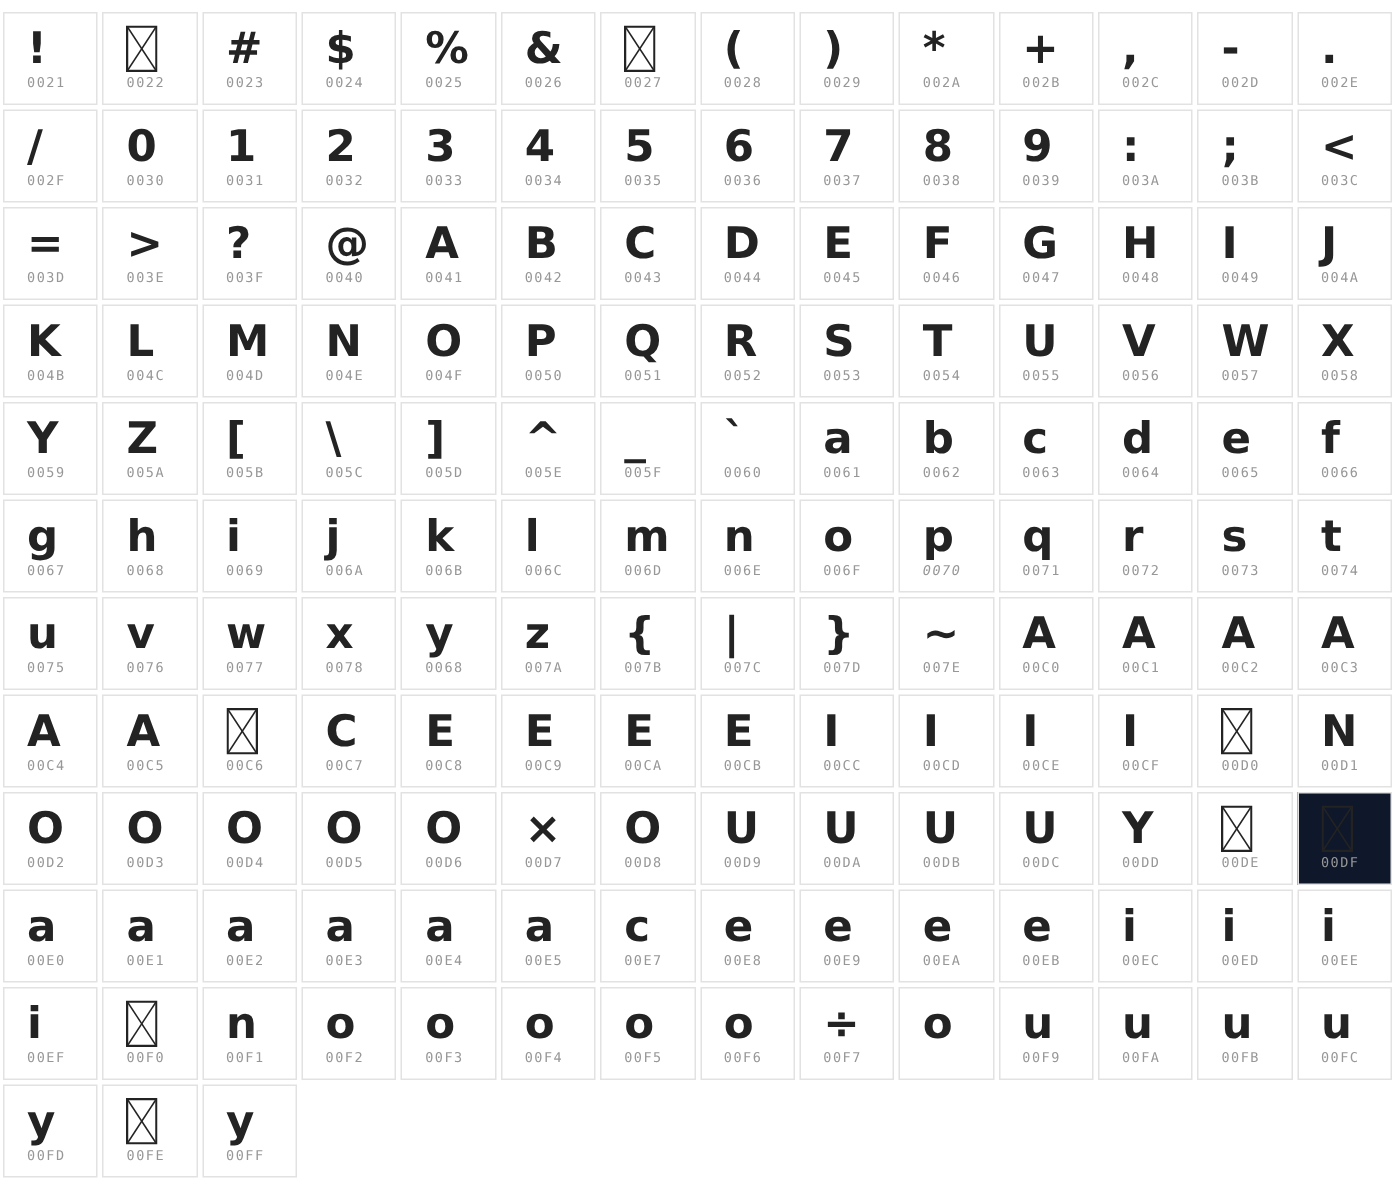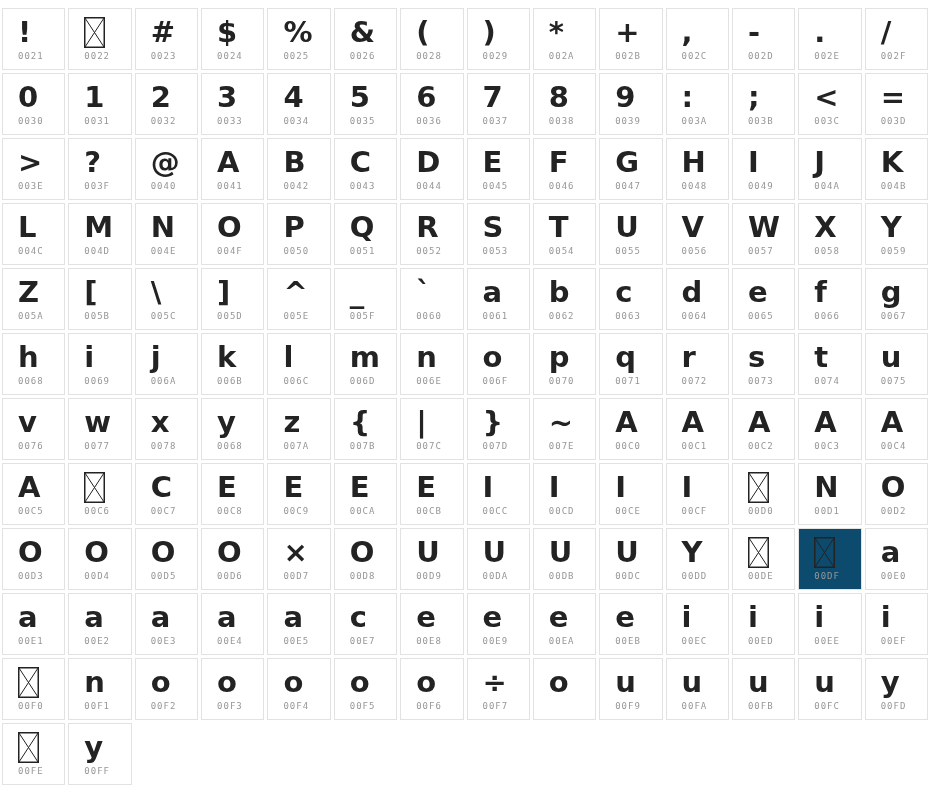--- a/index.html
+++ b/index.html
@@ -78,20 +78,28 @@
   <div class="cell" style="border-color: rgb(226, 226, 226); background: rgb(255, 255, 255);">
     <div class="glyph" style="color: rgb(35, 35, 35);">%</div>
     <div class="code" style="color: rgb(151, 151, 151);">0025</div>
   </div>
 
   <div class="cell" style="border-color: rgb(226, 226, 226); background: rgb(255, 255, 255);">
     <div class="glyph" style="color: rgb(35, 35, 35);">&amp;</div>
     <div class="code" style="color: rgb(151, 151, 151);">0026</div>
   </div>
 
+  <div class="cell" style="border-color: rgb(226, 226, 226); background: rgb(255, 255, 255);">
+    <div class="glyph"><svg width="21" height="31" viewBox="0 0 21 31">
+          <rect x="0.75" y="0.75" width="19.5" height="29.5" fill="none" stroke="#232323" stroke-width="1.5"></rect>
+          <line x1="1" y1="1" x2="20" y2="30" stroke="#232323" stroke-width="1"></line>
+          <line x1="20" y1="1" x2="1" y2="30" stroke="#232323" stroke-width="1"></line>
+        </svg></div>
+    <div class="code" style="color: rgb(151, 151, 151);">0027</div>
+  </div>
 
   <div class="cell" style="border-color: rgb(226, 226, 226); background: rgb(255, 255, 255);">
     <div class="glyph" style="color: rgb(35, 35, 35);">(</div>
     <div class="code" style="color: rgb(151, 151, 151);">0028</div>
   </div>
 
   <div class="cell" style="border-color: rgb(226, 226, 226); background: rgb(255, 255, 255);">
     <div class="glyph" style="color: rgb(35, 35, 35);">)</div>
     <div class="code" style="color: rgb(151, 151, 151);">0029</div>
   </div>
@@ -441,21 +449,21 @@
     <div class="code" style="color: rgb(151, 151, 151);">006E</div>
   </div>
 
   <div class="cell" style="border-color: rgb(226, 226, 226); background: rgb(255, 255, 255);">
     <div class="glyph" style="color: rgb(35, 35, 35);">o</div>
     <div class="code" style="color: rgb(151, 151, 151);">006F</div>
   </div>
 
   <div class="cell" style="border-color: rgb(226, 226, 226); background: rgb(255, 255, 255);">
     <div class="glyph" style="color: rgb(35, 35, 35);">p</div>
-    <div class="code" style="color: rgb(151, 151, 151);">0070</div>
+    <div class="code" style="color: rgb(151, 151, 151); font-style: italic;">0070</div>
   </div>
 
   <div class="cell" style="border-color: rgb(226, 226, 226); background: rgb(255, 255, 255);">
     <div class="glyph" style="color: rgb(35, 35, 35);">q</div>
     <div class="code" style="color: rgb(151, 151, 151);">0071</div>
   </div>
 
   <div class="cell" style="border-color: rgb(226, 226, 226); background: rgb(255, 255, 255);">
     <div class="glyph" style="color: rgb(35, 35, 35);">r</div>
     <div class="code" style="color: rgb(151, 151, 151);">0072</div>
@@ -681,21 +689,21 @@
 
   <div class="cell" style="border-color: rgb(226, 226, 226); background: rgb(255, 255, 255);">
     <div class="glyph"><svg width="21" height="31" viewBox="0 0 21 31">
           <rect x="0.75" y="0.75" width="19.5" height="29.5" fill="none" stroke="#232323" stroke-width="1.5"></rect>
           <line x1="1" y1="1" x2="20" y2="30" stroke="#232323" stroke-width="1"></line>
           <line x1="20" y1="1" x2="1" y2="30" stroke="#232323" stroke-width="1"></line>
         </svg></div>
     <div class="code" style="color: rgb(151, 151, 151);">00DE</div>
   </div>
 
-  <div class="cell" style="border-color: rgb(226, 226, 226); background: #0c4a6e;">
+  <div class="cell" style="border-color: rgb(226, 226, 226); background: #0f172a;">
     <div class="glyph"><svg width="21" height="31" viewBox="0 0 21 31">
           <rect x="0.75" y="0.75" width="19.5" height="29.5" fill="none" stroke="#232323" stroke-width="1.5"></rect>
           <line x1="1" y1="1" x2="20" y2="30" stroke="#232323" stroke-width="1"></line>
           <line x1="20" y1="1" x2="1" y2="30" stroke="#232323" stroke-width="1"></line>
         </svg></div>
     <div class="code" style="color: rgb(151, 151, 151);">00DF</div>
   </div>
 
   <div class="cell" style="border-color: rgb(226, 226, 226); background: rgb(255, 255, 255);">
     <div class="glyph" style="color: rgb(35, 35, 35);">a</div>

